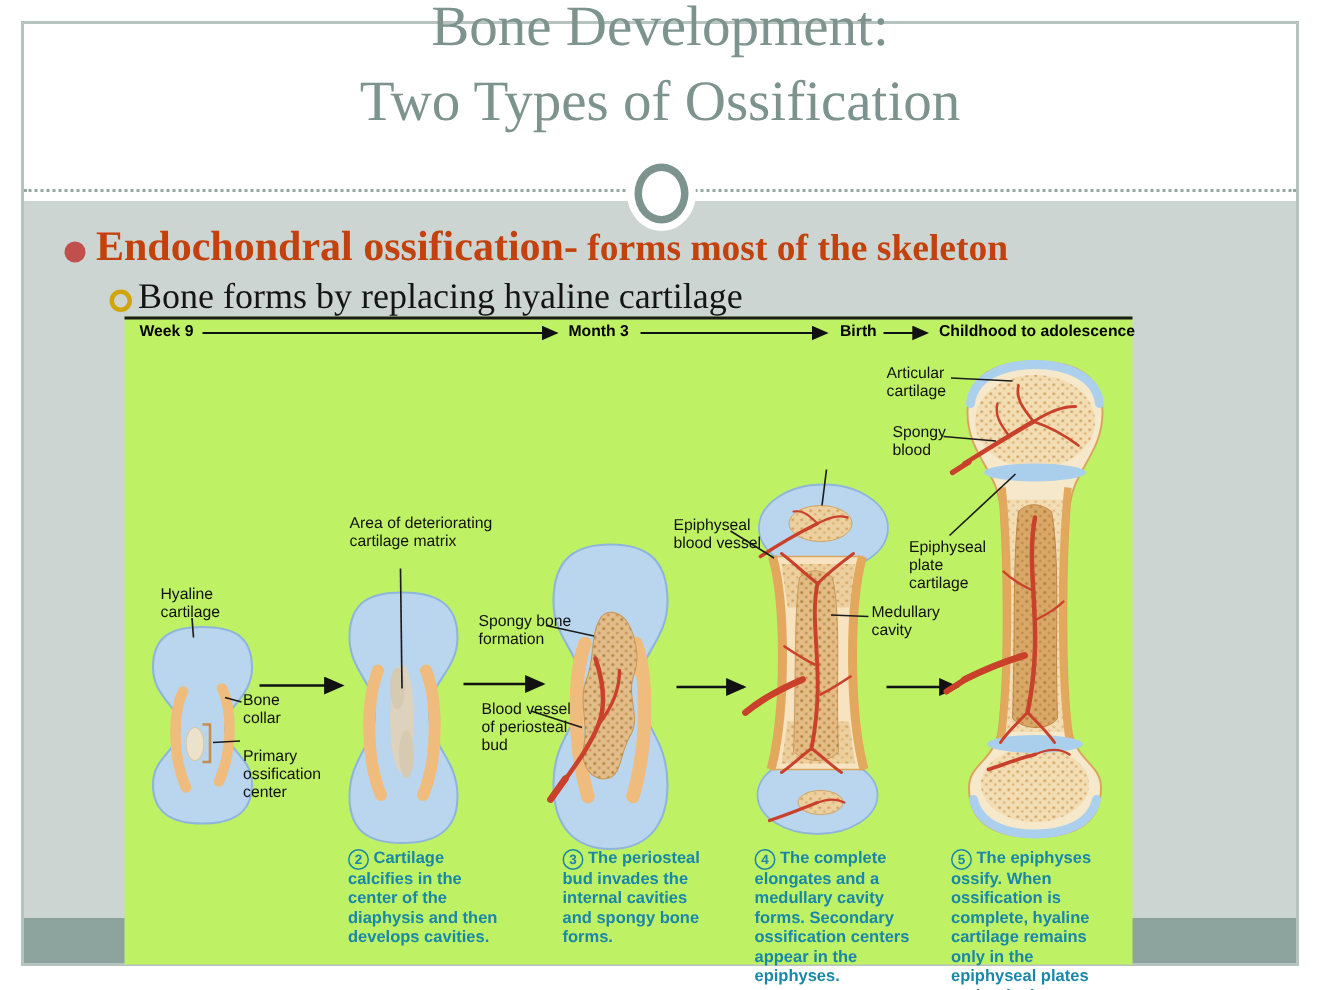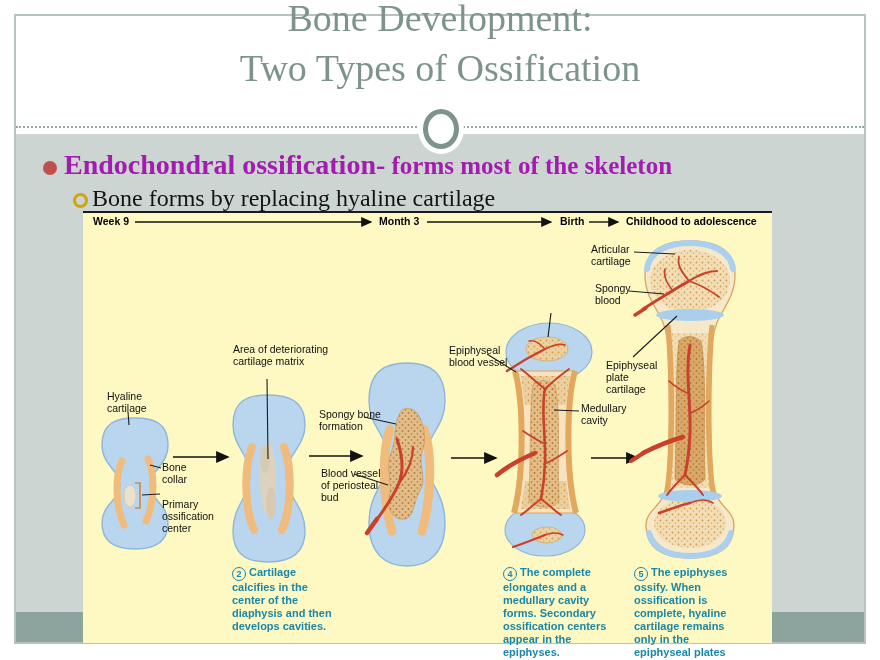--- a/index.html
+++ b/index.html
@@ -10,29 +10,29 @@
   .band{position:absolute;left:16px;top:134px;width:848px;height:478px;background:#cdd5d2;}
   .band-bottom{position:absolute;left:16px;top:612px;width:848px;height:30px;background:#8da49e;}
   .title{position:absolute;left:0;top:-7px;width:880px;text-align:center;z-index:2;
          font-family:"Liberation Serif",serif;font-size:38px;line-height:50px;color:#7d938d;}
   .divider{position:absolute;left:16px;top:126px;width:848px;border-top:2px dotted #97a8a3;z-index:1;}
   .ring{position:absolute;left:423px;top:109px;width:26px;height:30px;border:5px solid #7d938d;
         border-radius:50%;background:#fff;box-shadow:0 0 0 5px #fff;z-index:3;}
   .b1-dot{position:absolute;left:43px;top:161px;width:14px;height:14px;border-radius:50%;
           background:#c0504d;z-index:4;}
   .b1{position:absolute;left:64px;top:149px;z-index:4;font-family:"Liberation Serif",serif;
-      font-weight:bold;color:#a21caf;white-space:nowrap;}
+      font-weight:bold;color:#c2410c;white-space:nowrap;}
   .b1 .main{font-size:28px;}
   .b1 .rest{font-size:25px;}
   .b2-ring{position:absolute;left:73px;top:193px;width:9px;height:9px;border:3px solid #cfa50a;
            border-radius:50%;z-index:4;}
   .b2{position:absolute;left:92px;top:185px;z-index:4;font-family:"Liberation Serif",serif;
       font-size:24px;color:#141414;white-space:nowrap;}
-  .figure{position:absolute;left:83px;top:211px;width:672px;height:430px;background:#fef9c3;
-          border-top:2px solid #1b1b1b;box-sizing:content-box;z-index:5;padding-left:17px;}
+  .figure{position:absolute;left:83px;top:211px;width:672px;height:430px;background:#bef264;
+          border-top:2px solid #1b1b1b;box-sizing:content-box;z-index:5;}
   .figure svg{position:absolute;left:0;top:0;}
   .tl{position:absolute;font-size:10.5px;font-weight:bold;color:#000;white-space:nowrap;z-index:6;}
   .fl{position:absolute;font-size:10.5px;line-height:12px;color:#101010;z-index:6;}
   .cap{position:absolute;font-size:11px;line-height:13px;font-weight:bold;color:#1a87a8;z-index:6;}
   .cap-num{display:inline-block;width:12px;height:12px;border:1.3px solid #1a87a8;border-radius:50%;
            text-align:center;font-size:9px;line-height:12px;margin-right:3px;vertical-align:-1px;}
 </style>
 </head>
 <body>
 
@@ -236,19 +236,22 @@
   <div class="fl" style="left:238px;top:254px;width:64px;">Blood vessel of periosteal bud</div>
   <div class="fl" style="left:366px;top:119px;width:64px;margin-top:12px;">Epiphyseal blood vessel</div>
   <div class="fl" style="left:498px;top:189px;width:62px;">Medullary cavity</div>
   <div class="fl" style="left:508px;top:30px;width:50px;">Articular cartilage</div>
   <div class="fl" style="left:512px;top:69px;width:48px;">Spongy blood</div>
   <div class="fl" style="left:523px;top:146px;width:62px;">Epiphyseal plate cartilage</div>
 
   <div class="cap" style="left:149px;top:353px;width:102px;">
     <span class="cap-num">2</span><span>Cartilage calcifies in the center of the diaphysis and then develops cavities.</span>
   </div>
+  <div class="cap" style="left:292px;top:353px;width:104px;">
+    <span class="cap-num">3</span><span>The periosteal bud invades the internal cavities and spongy bone forms.</span>
+  </div>
   <div class="cap" style="left:420px;top:353px;width:108px;">
     <span class="cap-num">4</span><span>The complete elongates and a medullary cavity forms. Secondary ossification centers appear in the epiphyses.</span>
   </div>
   <div class="cap" style="left:551px;top:353px;width:114px;">
     <span class="cap-num">5</span><span>The epiphyses ossify. When ossification is complete, hyaline cartilage remains only in the epiphyseal plates and articular cartilages.</span>
   </div>
 </div>
 
 </body></html>

